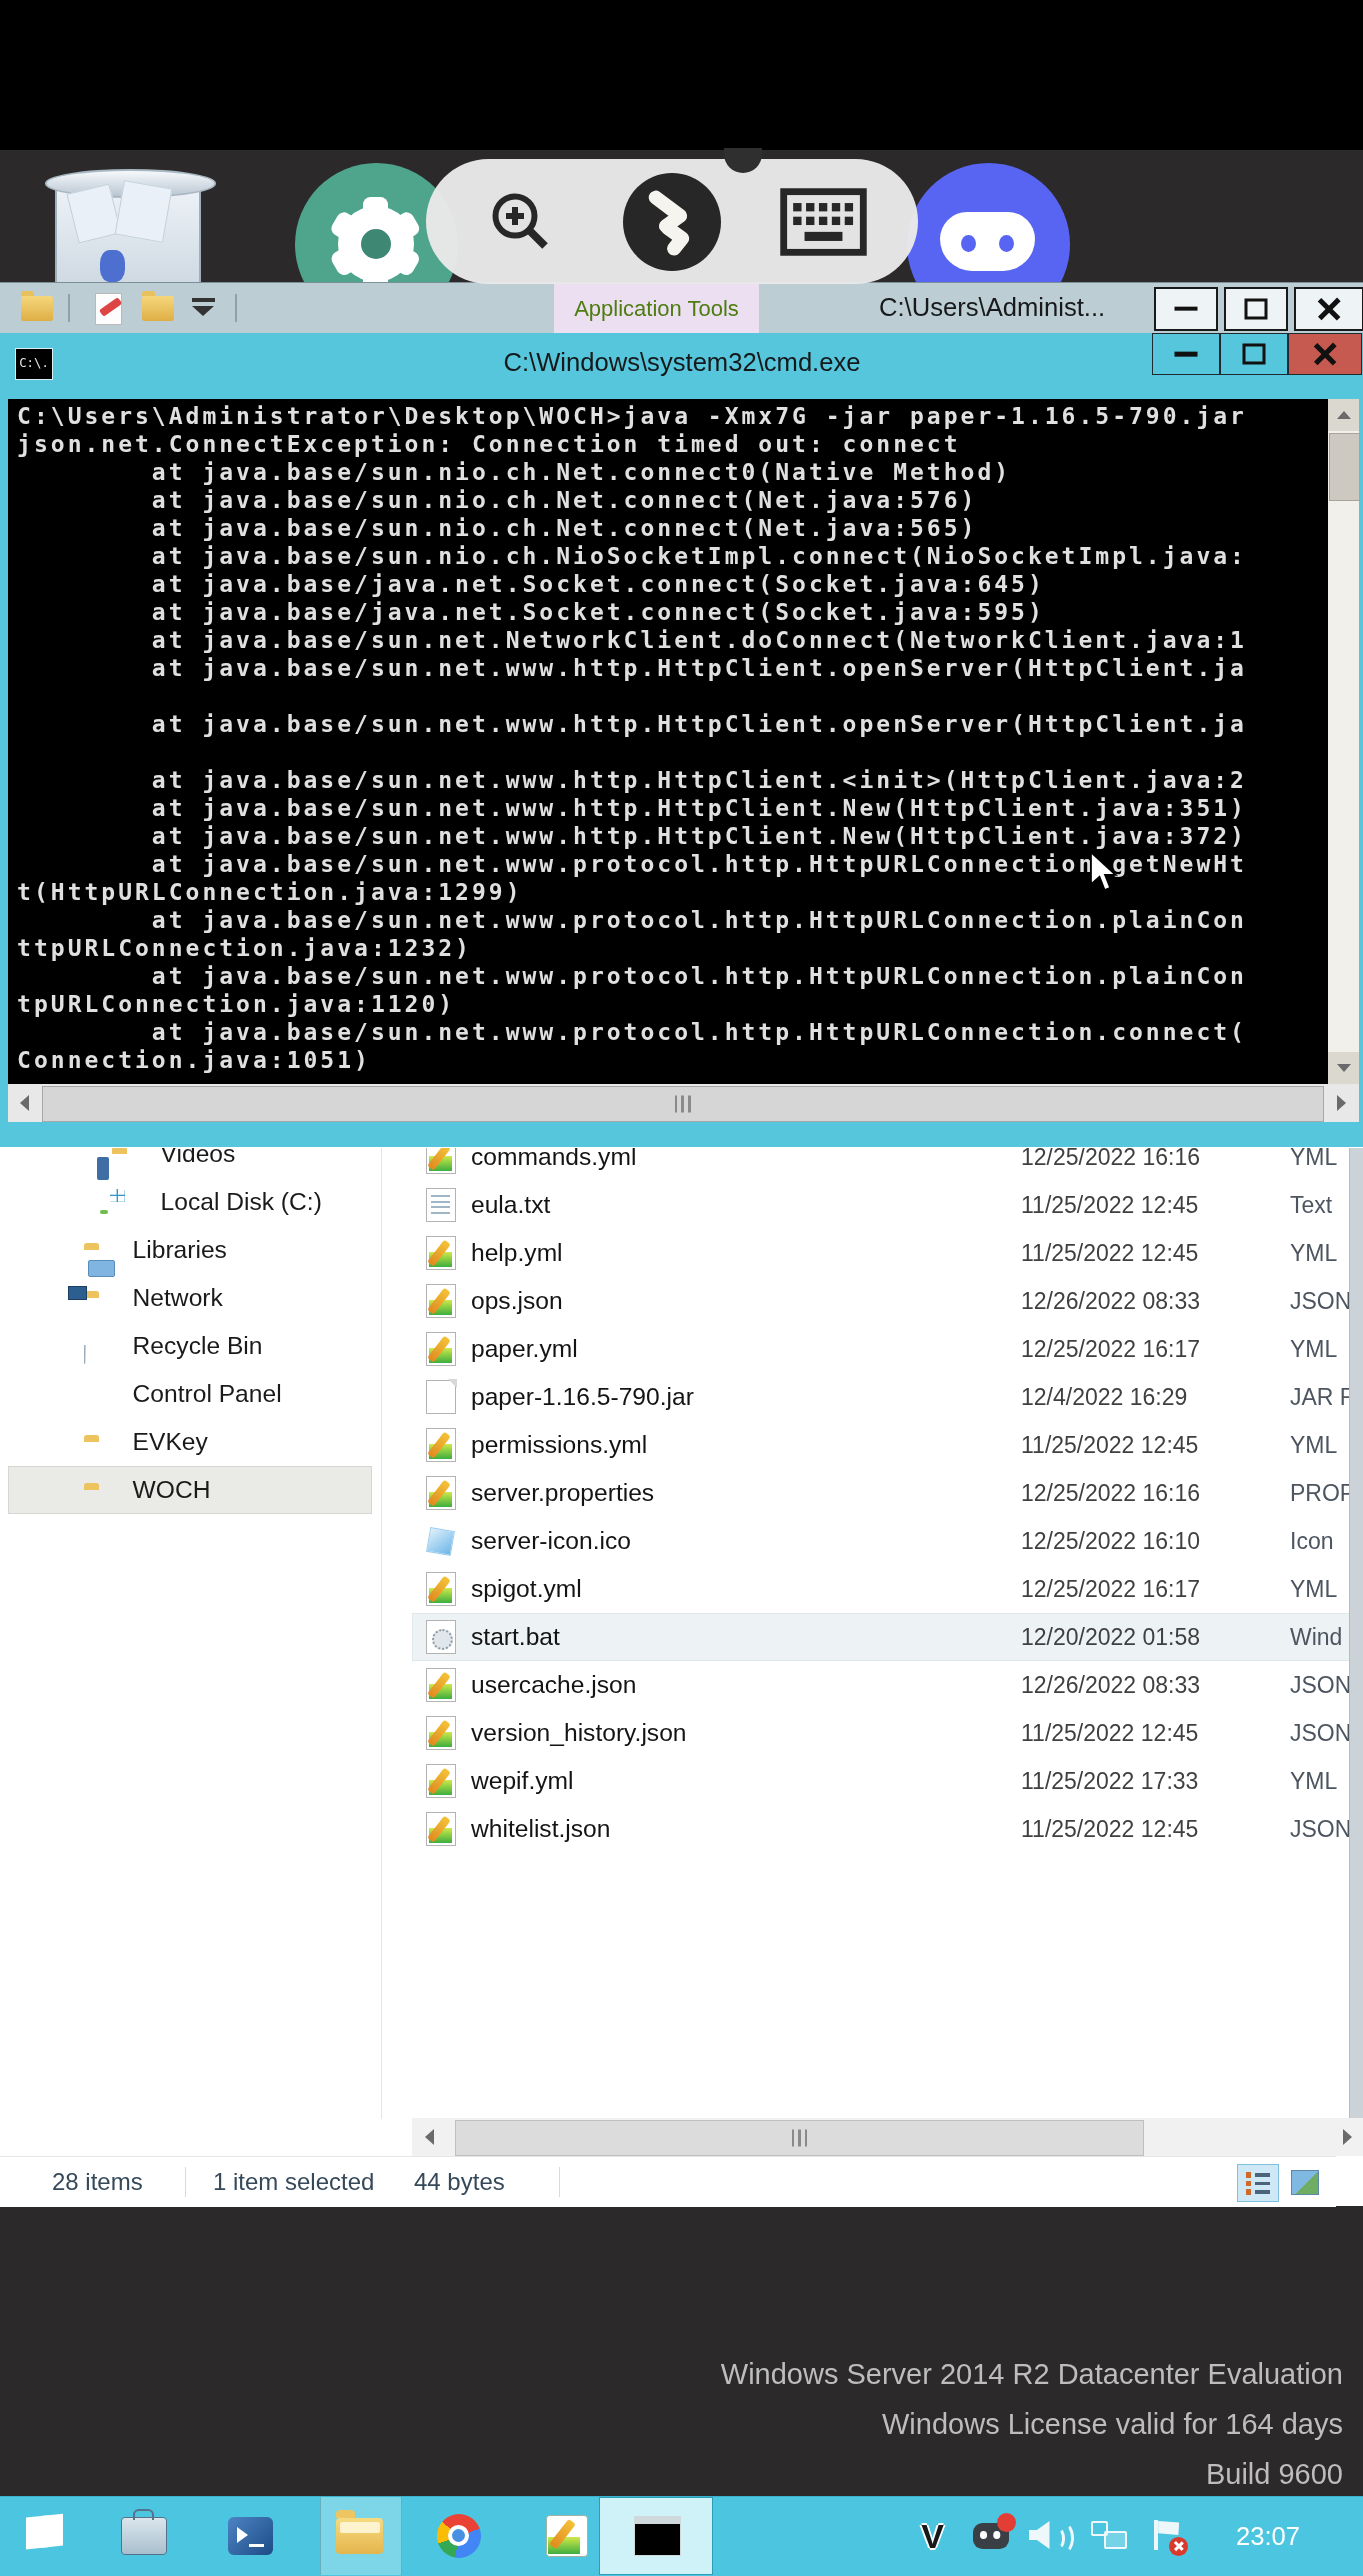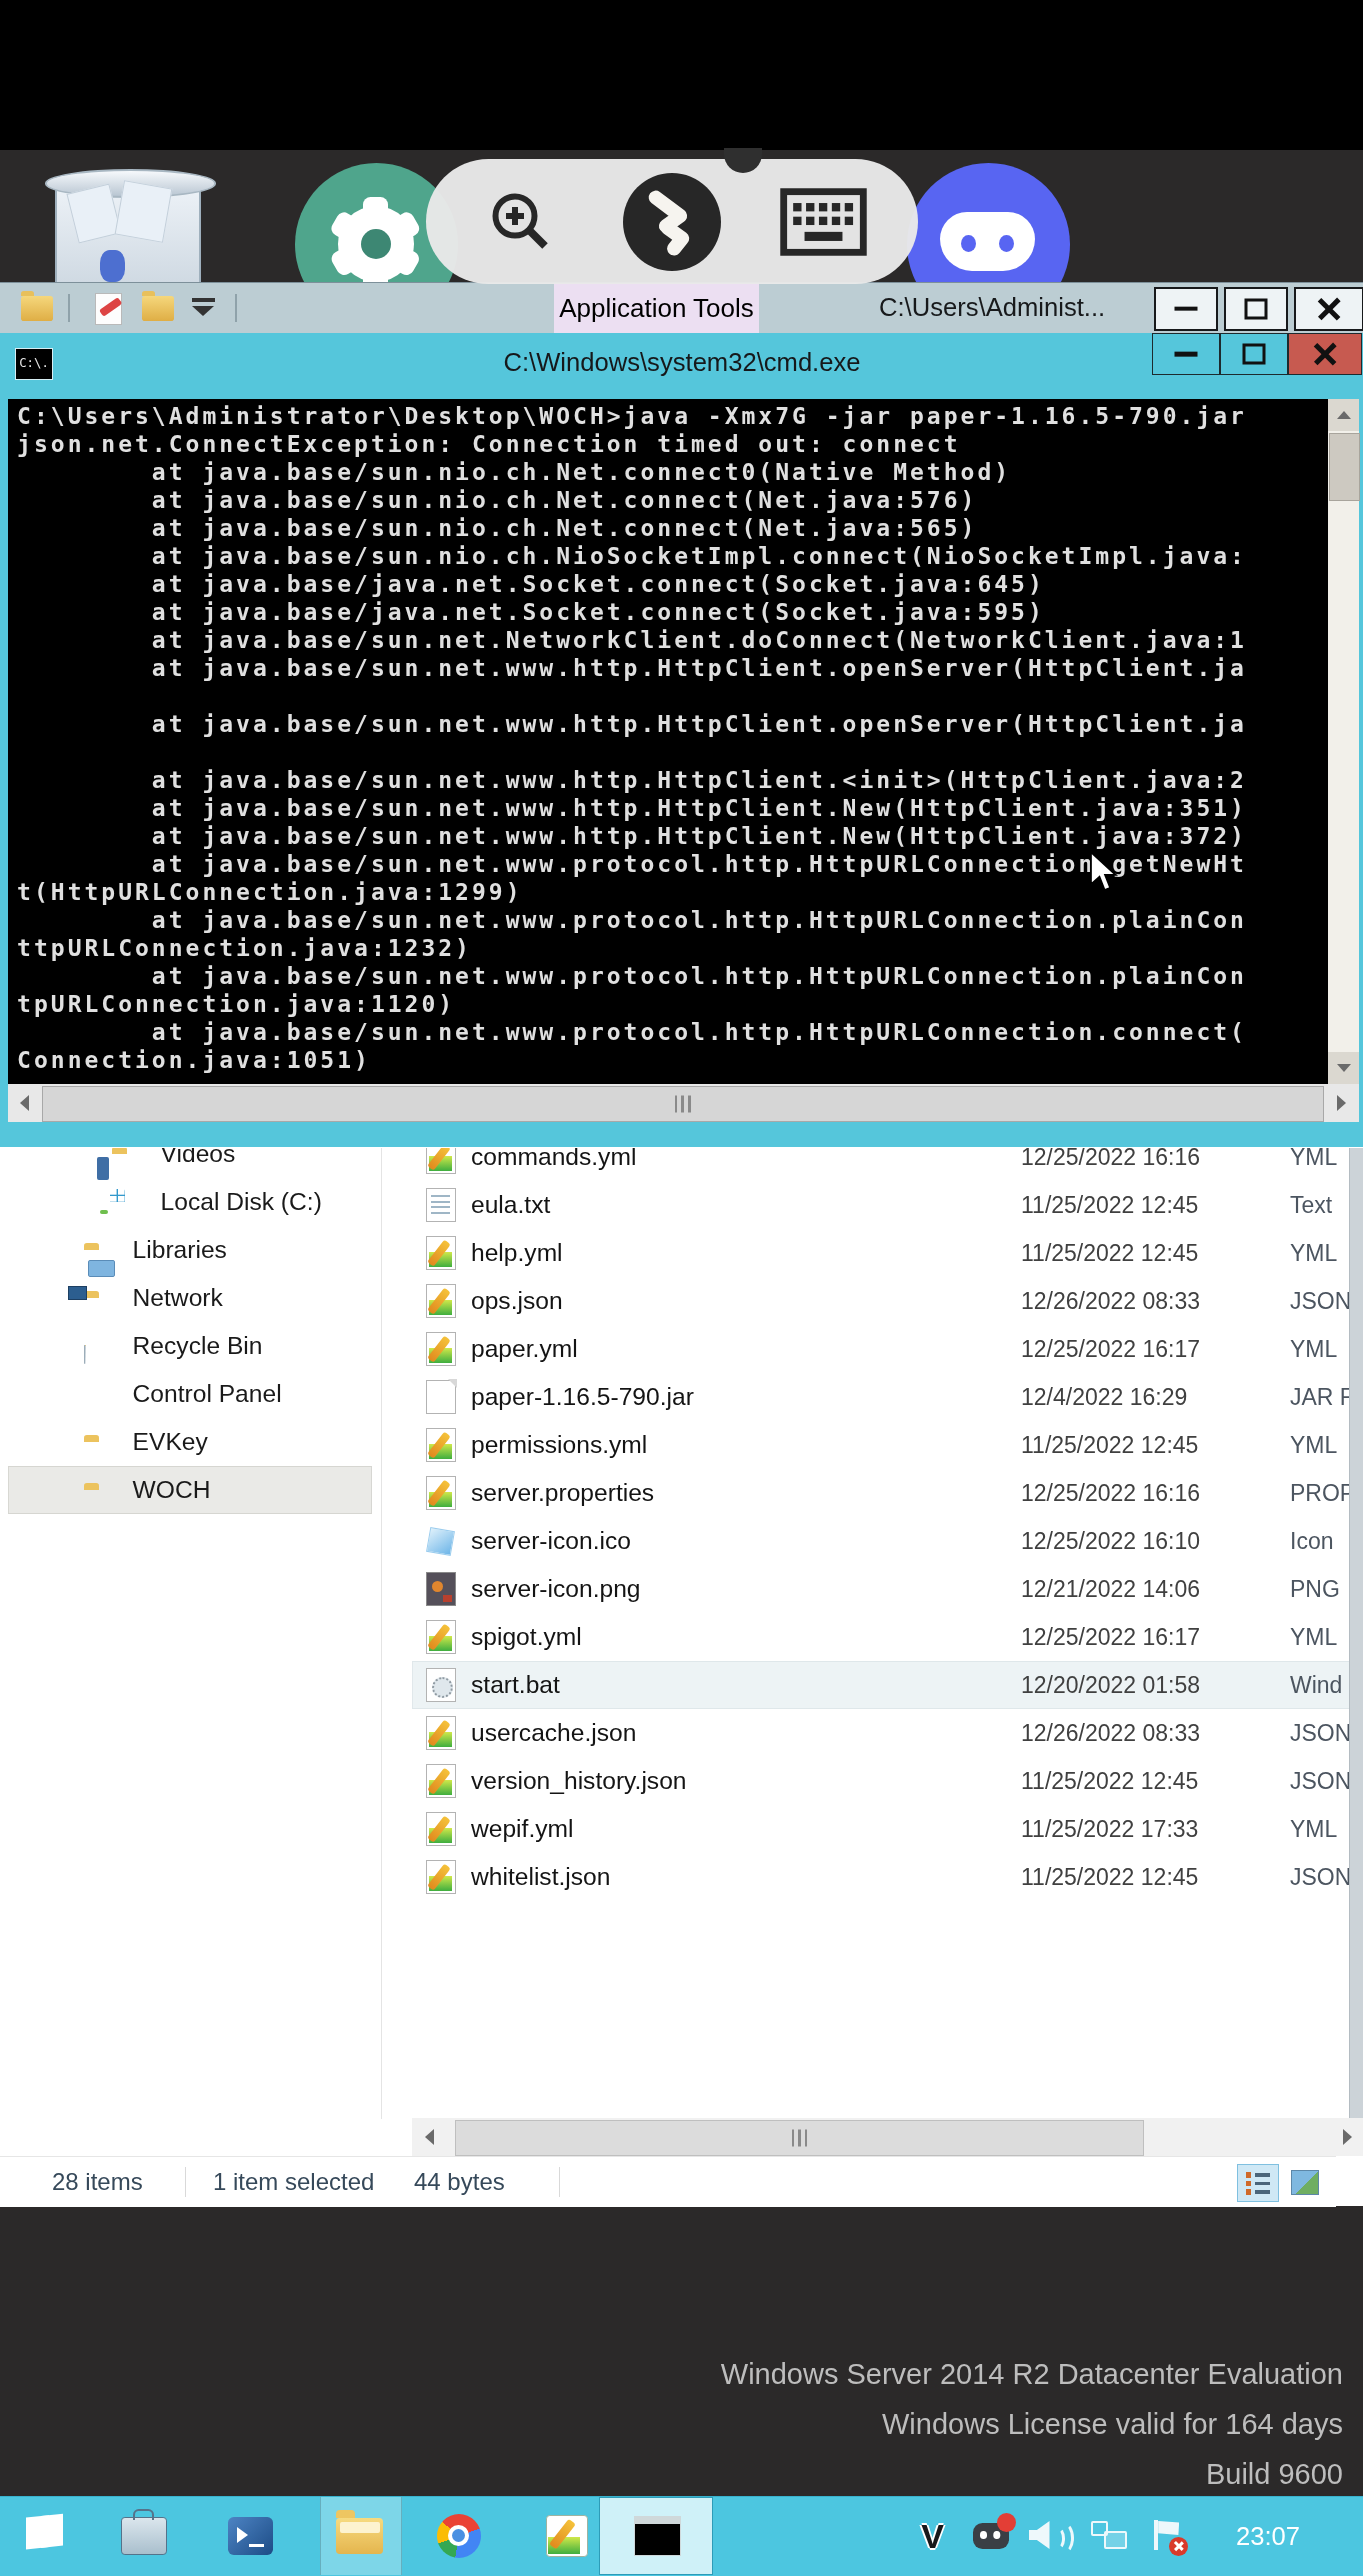--- a/index.html
+++ b/index.html
@@ -28,21 +28,21 @@
   #explorer{left:0;top:282px;width:1364px;height:1924px;background:#fff;z-index:1;}
   #exp-title{left:0;top:0;width:1364px;height:51px;background:#bccdd3;border-top:1.9px solid #7d909a;border-bottom:0.9px solid #93a6ad;}
   .qat-sep{position:absolute;top:11.4px;width:1.9px;height:28px;background:#8fa2aa;}
   .qat-folder{position:absolute;top:13.3px;width:32px;height:24.6px;background:linear-gradient(#f5d77c,#dfae45);border-radius:2.8px;}
   .qat-folder:before{content:'';position:absolute;left:0;top:-5.7px;width:13.3px;height:5.7px;background:#e8c05c;border-radius:2.8px 2.8px 0 0;}
   .qat-page{position:absolute;top:9.5px;width:24.6px;height:30px;background:#fdfdfd;border:1.9px solid #b9b9b9;}
   .qat-page:before{content:'';position:absolute;left:2.8px;top:9.5px;width:23px;height:7.6px;background:#d44;transform:rotate(-35deg);border-radius:2.8px;}
   .qat-chevron{position:absolute;}
   .qat-chevron .bar{display:block;width:23px;height:3.8px;background:#333;margin-bottom:3.8px;}
   .qat-chevron .tri{display:block;width:0;height:0;border-left:11.4px solid transparent;border-right:11.4px solid transparent;border-top:10.4px solid #333;}
-  #apptools{left:554px;top:0;width:205px;height:51px;background:#ecdff2;color:#000000;font-size:26px;
+  #apptools{left:554px;top:0;width:205px;height:51px;background:#ecdff2;color:#4d7c0f;font-size:22px;
     display:flex;align-items:center;justify-content:center;}
   #exp-title-text{left:879px;top:10.4px;font-size:25.6px;color:#17191b;}
   .cap-btn{position:absolute;top:3.8px;width:64px;height:44px;background:#eef3f5;border:2.8px solid #17191b;box-sizing:border-box;}
   .g-min{position:absolute;left:50%;top:50%;transform:translate(-50%,-50%);width:23px;height:4.7px;background:#111;}
   .g-max{position:absolute;left:50%;top:50%;transform:translate(-50%,-50%);width:17px;height:15px;border:3.8px solid #111;}
   .g-x1,.g-x2{position:absolute;left:50%;top:50%;width:26.5px;height:4.7px;background:#111;}
   .g-x1{transform:translate(-50%,-50%) rotate(45deg);} .g-x2{transform:translate(-50%,-50%) rotate(-45deg);}
   
   #sidebar{left:0;top:866px;width:381px;height:971px;background:#fff;border-right:0.9px solid #e4e4e4;overflow:hidden;}
   #side-list{margin-top:-18px;}
@@ -341,26 +341,20 @@
           <span class="ftype">PROP</span>
         </div>
 
         <div class="frow">
           <span class="ficon doc ico-file"></span>
           <span class="fname">server-icon.ico</span>
           <span class="fdate">12/25/2022 16:10</span>
           <span class="ftype">Icon</span>
         </div>
 
-        <div class="frow">
-          <span class="ficon doc png-image"></span>
-          <span class="fname">server-icon.png</span>
-          <span class="fdate">12/21/2022 14:06</span>
-          <span class="ftype">PNG</span>
-        </div>
 
         <div class="frow">
           <span class="ficon doc yml-doc"></span>
           <span class="fname">spigot.yml</span>
           <span class="fdate">12/25/2022 16:17</span>
           <span class="ftype">YML</span>
         </div>
 
         <div class="frow selected">
           <span class="ficon doc bat-file"></span>

